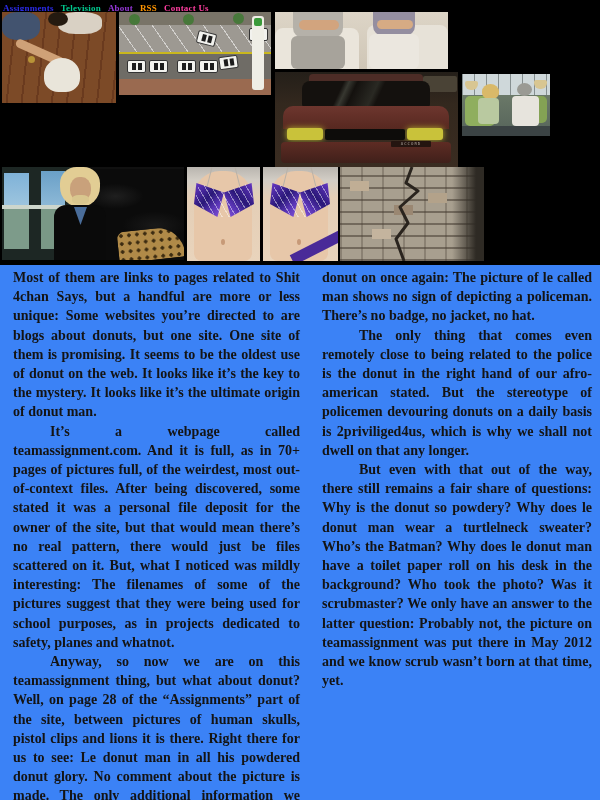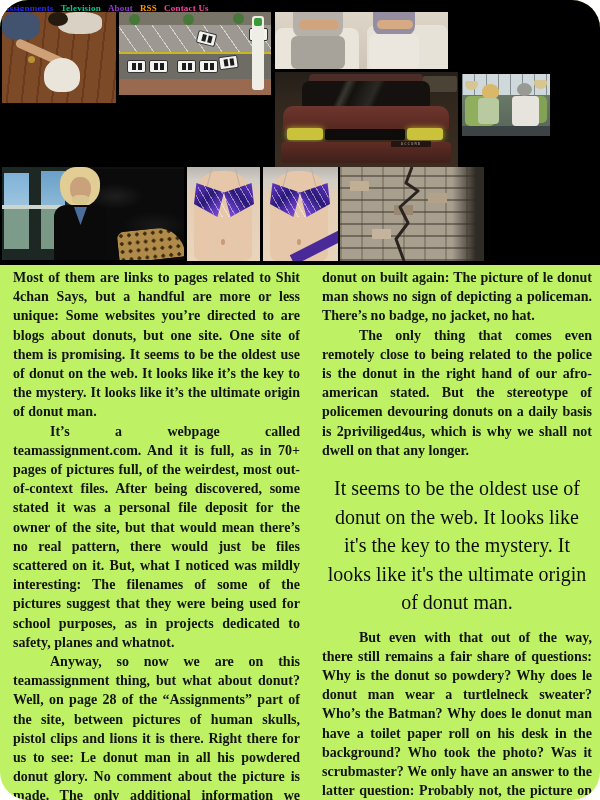--- a/index.html
+++ b/index.html
@@ -1,17 +1,17 @@
 <!DOCTYPE html>
 <html lang="en"><head>
 <meta charset="utf-8">
 <style>
   html,body{margin:0;padding:0;background:#fff;}
-  .page{position:relative;width:600px;height:800px;background:#bef264;overflow:hidden;
-        font-family:"Liberation Serif",serif;border-radius:28px;}
+  .page{position:relative;width:600px;height:800px;background:#3b82f6;overflow:hidden;
+        font-family:"Liberation Serif",serif;}
   
   .topbar{position:absolute;left:0;top:0;width:600px;height:11px;background:#000;
           padding:0;line-height:11px;white-space:nowrap;}
   .topbar a{font-family:"Liberation Serif",serif;font-weight:bold;font-size:9px;
             text-decoration:none;margin-left:3px;letter-spacing:.2px;}
   
   .collage{position:absolute;left:0;top:11px;width:600px;height:254px;background:#000;}
   .photo{position:absolute;overflow:hidden;}
   .photo *{position:absolute;}
   
@@ -293,20 +293,19 @@
 
   </section>
 
   <main class="article">
     <div class="colL">
       <p>Most of them are links to pages related to Shit 4chan Says, but a handful are more or less unique: Some websites you’re directed to are blogs about donuts, but one site. One site of them is promising. It seems to be the oldest use of donut on the web. It looks like it’s the key to the mystery. It looks like it’s the ultimate origin of donut man.</p>
       <p class="ind">It’s a webpage called teamassignment.com. And it is full, as in 70+ pages of pictures full, of the weirdest, most out-of-context files. After being discovered, some stated it was a personal file deposit for the owner of the site, but that would mean there’s no real pattern, there would just be files scattered on it. But, what I noticed was mildly interesting: The filenames of some of the pictures suggest that they were being used for school purposes, as in projects dedicated to safety, planes and whatnot.</p>
       <p class="ind">Anyway, so now we are on this teamassignment thing, but what about donut? Well, on page 28 of the “Assignments” part of the site, between pictures of human skulls, pistol clips and lions it is there. Right there for us to see: Le donut man in all his powdered donut glory. No comment about the picture is made. The only additional information we gather, is that the creator of this page called it policemandonut.jpg. This of course shakes the foundation we built our facts about</p>
     </div>
     <div class="colR">
-      <p>donut on built again: The picture of le donut man shows no sign of depicting a policeman. There’s no badge, no jacket, no hat.</p>
+      <p>donut on once again: The picture of le called man shows no sign of depicting a policeman. There’s no badge, no jacket, no hat.</p>
       <p class="ind">The only thing that comes even remotely close to being related to the police is the donut in the right hand of our afro-american stated. But the stereotype of policemen devouring donuts on a daily basis is 2priviliged4us, which is why we shall not dwell on that any longer.</p>
-      <blockquote class="pullquote">It seems to be the oldest use of donut on the web. It looks like it's the key to the mystery. It looks like it's the ultimate origin of donut man.</blockquote>
       <p class="ind">But even with that out of the way, there still remains a fair share of questions: Why is the donut so powdery? Why does le donut man wear a turtlelneck sweater? Who’s the Batman? Why does le donut man have a toilet paper roll on his desk in the background? Who took the photo? Was it scrubmaster? We only have an answer to the latter question: Probably not, the picture on teamassignment was put there in May 2012 and we know scrub wasn’t born at that time, yet.</p>
     </div>
   </main>
 
 </div>
 
 </body></html>

